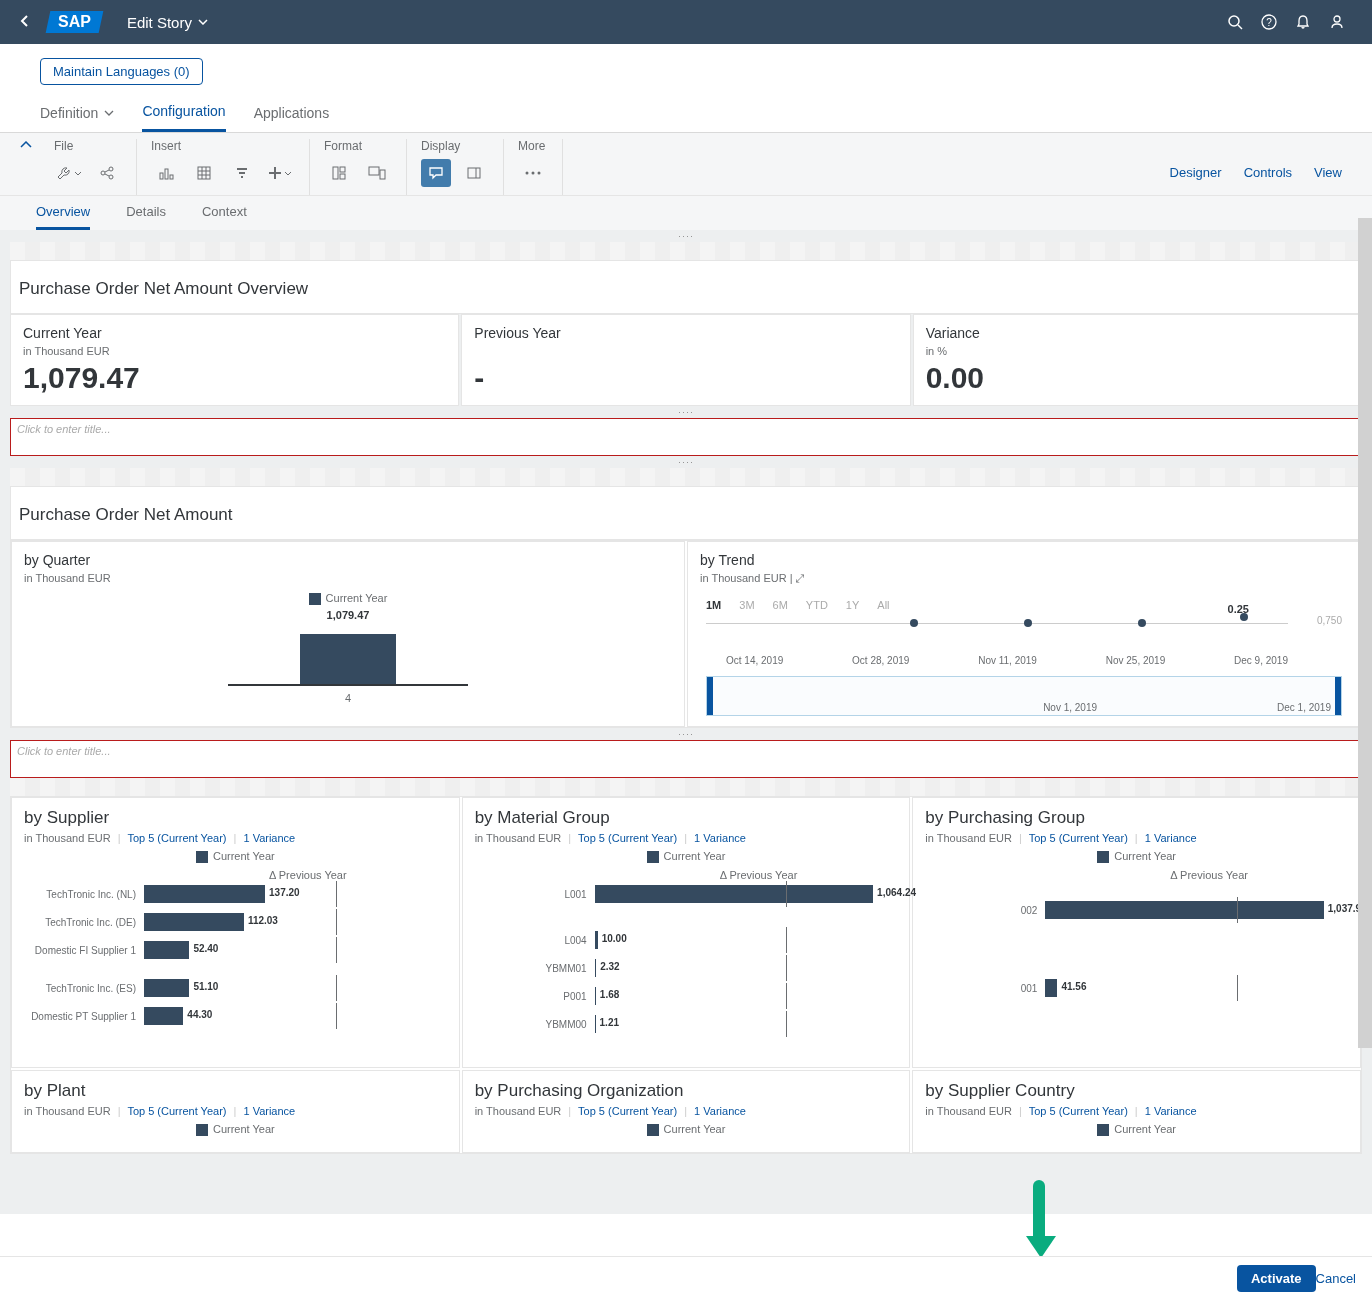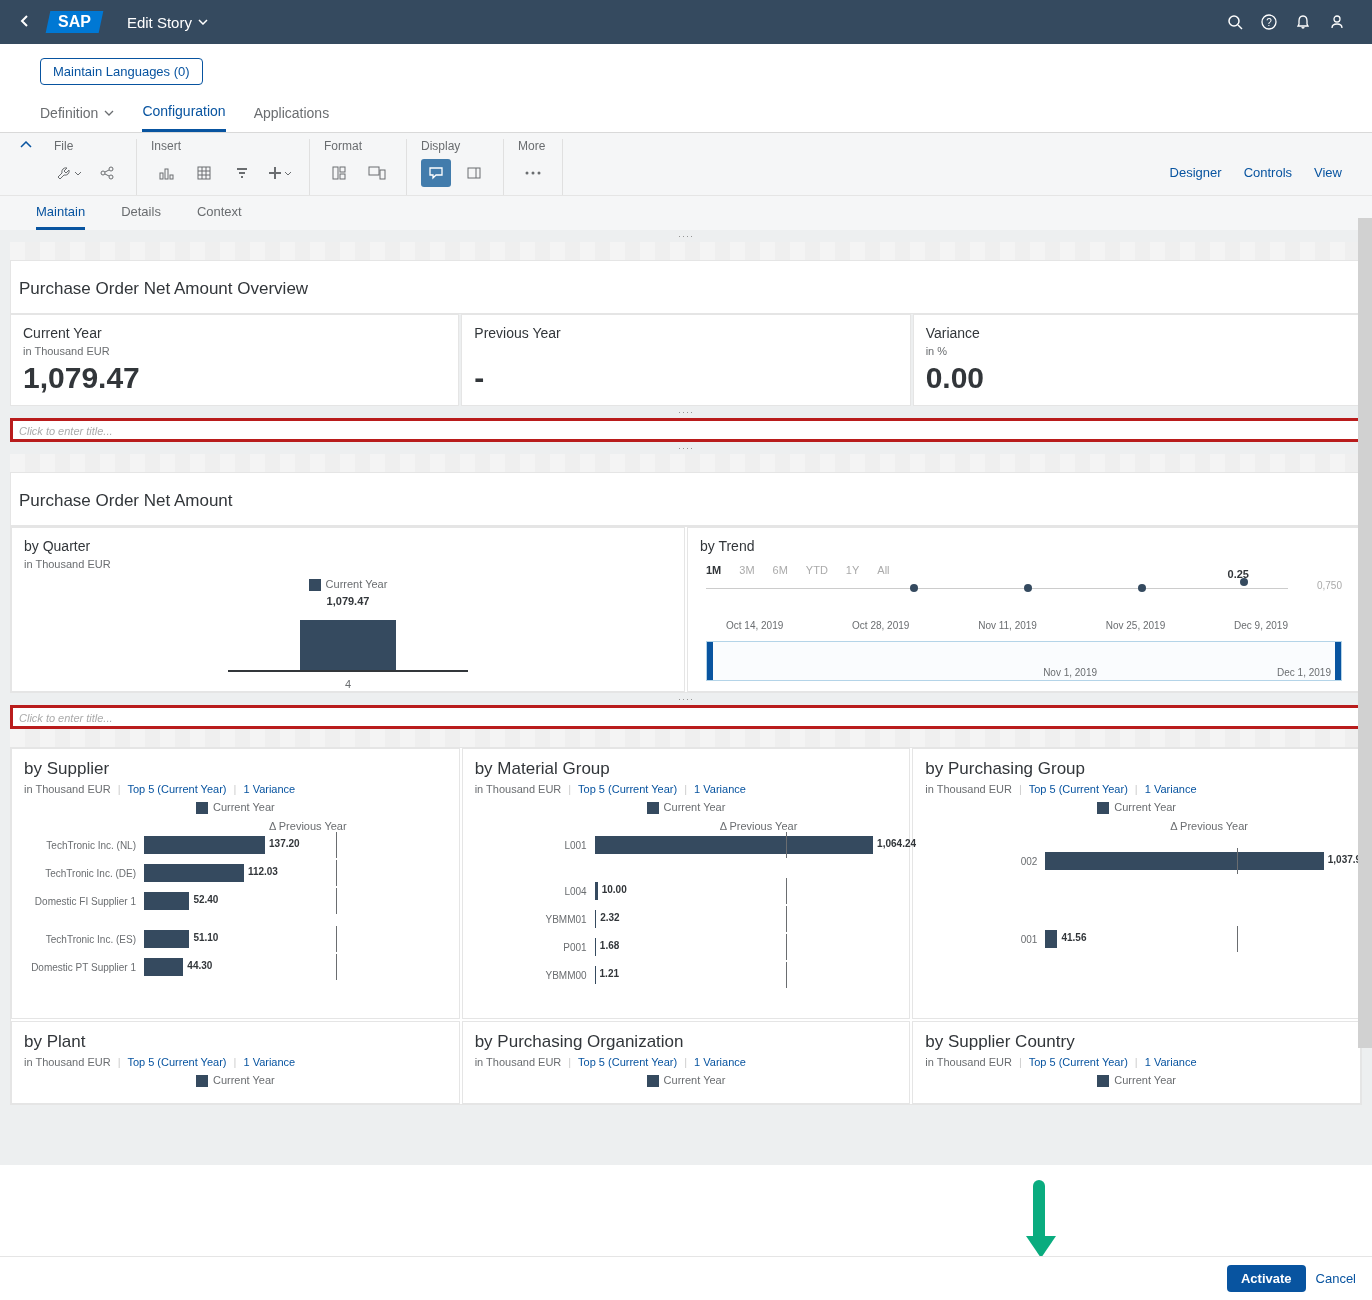--- a/index.html
+++ b/index.html
@@ -27,21 +27,21 @@
 .ribbon .ricon.active { background: #427cac; color: #fff; }
 .ribbon .rspacer { flex: 1; }
 .ribbon .right-links { display: flex; gap: 22px; align-items: center; padding-right: 10px; padding-top: 10px; }
 .ribbon .right-links a { color: #0854a0; font-size: 13px; cursor: pointer; }
 .sub-tabs { background: #f5f6f7; padding: 8px 20px 0 36px; display: flex; gap: 36px; }
 .sub-tabs .stab { padding-bottom: 8px; color: #6a6d70; font-size: 13px; cursor: pointer; }
 .sub-tabs .stab.active { color: #0854a0; border-bottom: 3px solid #0854a0; }
 .canvas { background: #edeff0; padding: 0 10px 10px 10px; }
 .dots-handle { text-align: center; color: #888; font-size: 9px; letter-spacing: 1px; padding: 1px 0; }
 .checker { background-image: linear-gradient(90deg,#f4f4f4 50%,#efefef 50%); background-size: 30px 100%; height: 18px; }
-.placeholder-title { border: 3px solid #b91c1c; background: #fff; padding: 4px 6px; font-style: italic; font-size: 11px; color: #aaa; height: 24px; }
+.placeholder-title { border: 1px solid #b91c1c; background: #fff; padding: 4px 6px; font-style: italic; font-size: 11px; color: #aaa; height: 38px; }
 .section-title { font-size: 17px; color: #32363a; padding: 18px 10px 14px 8px; background: #fff; border: 1px solid #e5e5e5; }
 .kpi-row { display: grid; grid-template-columns: 1fr 1fr 1fr; gap: 2px; }
 .kpi { background: #fff; border: 1px solid #e5e5e5; padding: 10px 12px; }
 .kpi .klabel { font-size: 14px; color: #32363a; margin-bottom: 4px; }
 .kpi .kunit { font-size: 11px; color: #6a6d70; margin-bottom: 4px; }
 .kpi .kval { font-size: 30px; font-weight: 700; color: #32363a; }
 .chart-row { display: grid; grid-template-columns: 1fr 1fr; gap: 2px; background: #fff; border: 1px solid #e5e5e5; }
 .chart-card { padding: 10px 12px; border: 1px solid #e5e5e5; }
 .chart-card .ctitle { font-size: 14px; margin-bottom: 4px; }
 .chart-card .cunit { font-size: 11px; color: #6a6d70; margin-bottom: 8px; }
@@ -69,21 +69,21 @@
 .acard .asub .link { color: #0854a0; cursor: pointer; }
 .acard .asub .sep { color: #ccc; margin: 0 4px; }
 .acard .col-header { text-align: right; font-size: 11px; color: #6a6d70; padding-right: 100px; margin-top: 6px; }
 .hbars { margin-top: 4px; }
 .hbar-row { display: grid; grid-template-columns: 120px 1fr; align-items: center; font-size: 10px; margin-bottom: 10px; }
 .hbar-row .cat { text-align: right; padding-right: 8px; color: #6a6d70; }
 .hbar-row .barwrap { position: relative; height: 18px; }
 .hbar-row .bar { position: absolute; left: 0; top: 0; height: 100%; background: #354a5f; }
 .hbar-row .vlabel { position: absolute; top: 2px; font-size: 10px; font-weight: 700; }
 .hbar-row .divider { position: absolute; top: -4px; bottom: -4px; right: 110px; width: 1px; background: #6a6d70; }
-.footer-bar { position: fixed; bottom: 0; left: 0; right: 0; background: #fff; border-top: 1px solid #e5e5e5; padding: 8px 16px; display: flex; justify-content: flex-end; gap: 10px; align-items: center; width: 1372px; margin: 0 auto; }
+.footer-bar { position: fixed; bottom: 0; left: 0; right: 0; background: #fff; border-top: 1px solid #e5e5e5; padding: 8px 16px; display: flex; justify-content: flex-end; align-items: center; width: 1372px; margin: 0 auto; }
 .btn-primary { background: #0854a0; color: #fff; border: none; padding: 6px 14px; border-radius: 4px; cursor: pointer; font-size: 13px; font-weight: 600; }
 .btn-link { background: none; border: none; color: #0854a0; cursor: pointer; font-size: 13px; }
 .arrow-annotation { position: fixed; bottom: 40px; right: 320px; width: 26px; height: 80px; }
 .arrow-annotation .shaft { width: 12px; height: 56px; background: #0aac7f; margin: 0 auto; border-radius: 6px 6px 0 0; }
 .arrow-annotation .head { width: 0; height: 0; border-left: 15px solid transparent; border-right: 15px solid transparent; border-top: 22px solid #0aac7f; margin: 0 auto; }
 svg { display: block; }
 .thin-scroll { background: #d1d1d1; position: absolute; right: 0; width: 14px; height: 830px; top: 218px; }
 </style>
 </head>
 <body>
@@ -255,21 +255,21 @@
   </div>
   <div class="rspacer"></div>
   <div class="right-links">
     <a>Designer</a>
     <a>Controls</a>
     <a>View</a>
   </div>
 </div>
 
 <div class="sub-tabs">
-  <div class="stab active">Maintain</div>
+  <div class="stab active">Overview</div>
   <div class="stab">Details</div>
   <div class="stab">Context</div>
 </div>
 
 <div class="canvas">
   <div class="dots-handle">····</div>
   <div class="checker"></div>
   <div class="section-title">Purchase Order Net Amount Overview</div>
 
   <div class="kpi-row">
@@ -303,20 +303,21 @@
       <div class="legend"><span class="swatch"></span><span>Current Year</span></div>
       <div class="bar-quarter">
         <div class="val-label">1,079.47</div>
         <div class="bar"></div>
         <div class="axis"></div>
         <div class="xlabel">4</div>
       </div>
     </div>
     <div class="chart-card">
       <div class="ctitle">by Trend</div>
+      <div class="cunit"><span>in Thousand EUR</span> <span>| ⤢</span></div>
       <div class="trend-ranges">
         <span class="tr active">1M</span>
         <span class="tr">3M</span>
         <span class="tr">6M</span>
         <span class="tr">YTD</span>
         <span class="tr">1Y</span>
         <span class="tr">All</span>
       </div>
       <div class="trend-chart">
         <div class="line"></div>

